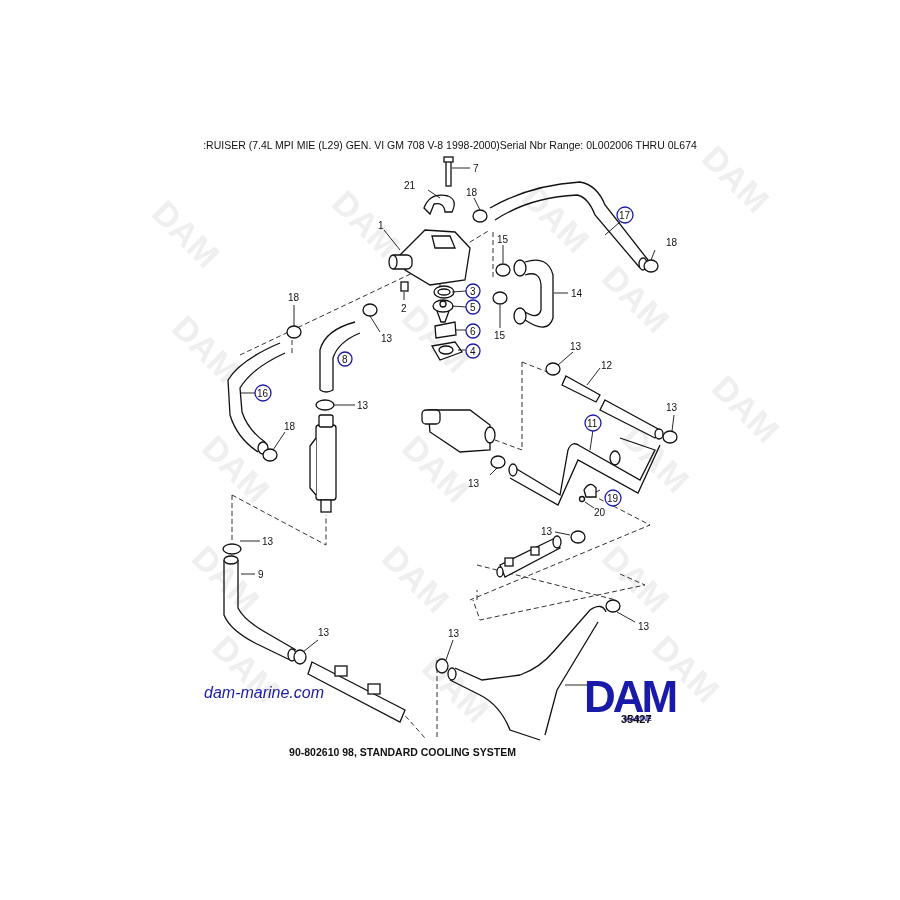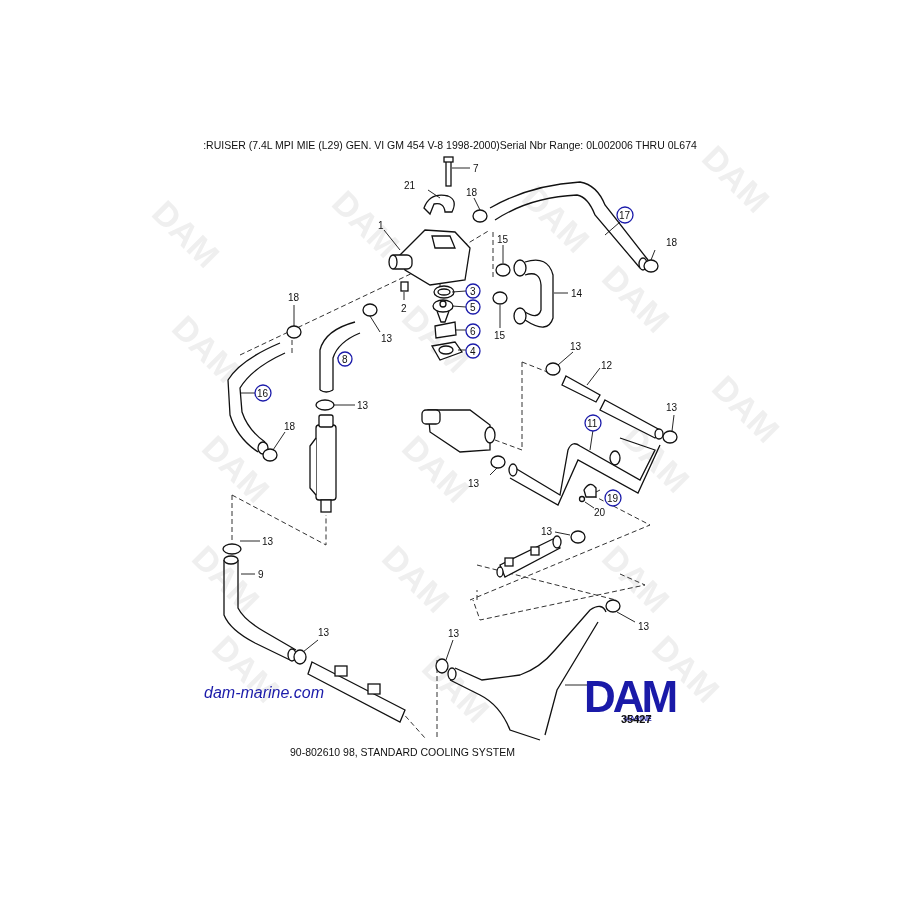--- a/index.html
+++ b/index.html
@@ -1,37 +1,37 @@
 <!DOCTYPE html>
 <html><head>
 <meta charset="utf-8">
 <style>
   html, body { margin:0; padding:0; background:#ffffff; }
   body { width:900px; height:900px; position:relative; overflow:hidden; font-family:"Liberation Sans", sans-serif; }
   .title { position:absolute; top:139px; left:0; width:900px; text-align:center; font-size:10.5px; color:#111; white-space:nowrap; }
   .title span { display:inline-block; }
-  .footer { position:absolute; top:746px; left:0; width:805px; text-align:center; font-size:10.5px; color:#111; }
+  .footer { position:absolute; top:746px; left:0; width:805px; text-align:center; font-size:10.5px; color:#111;font-weight:bold; }
   .site { position:absolute; top:684px; left:204px; font-size:16px; color:#1b1baa;font-style:italic; }
   .logo-text { font-family:"Liberation Sans", sans-serif; font-weight:bold; font-size:44px; fill:#1a1aa8; letter-spacing:-3px; }
   .marine { position:absolute; top:715px; left:624px; font-size:7px; color:#1a1aa8; font-weight:bold; }
   .docnum { position:absolute; top:713px; left:621px; font-size:11px; color:#111; font-weight:bold; }
   svg.diagram { position:absolute; top:0; left:0; }
   .wm { font-family:"Liberation Sans", sans-serif; font-weight:bold; font-size:34px; fill:#efefef; }
   .lbl { font-family:"Liberation Sans", sans-serif; font-size:10px; fill:#111; }
   .clbl { font-family:"Liberation Sans", sans-serif; font-size:10px; fill:#111; }
   .ring { fill:#fff; stroke:#1b1baa; stroke-width:1.3; }
   .part { fill:#fff; stroke:#111; stroke-width:1.3; }
   .hose { fill:none; stroke:#111; stroke-width:1.3; }
   .dash { fill:none; stroke:#333; stroke-width:1; stroke-dasharray:5 3; }
   .lead { fill:none; stroke:#111; stroke-width:0.9; }
 </style>
 </head>
 <body>
 
-<div class="title"><span>:RUISER (7.4L MPI MIE (L29) GEN. VI   GM 454 V-8 1998-2000)Serial Nbr Range: 0L002006 THRU 0L674</span></div>
+<div class="title"><span>:RUISER (7.4L MPI MIE (L29) GEN. VI   GM 708 V-8 1998-2000)Serial Nbr Range: 0L002006 THRU 0L674</span></div>
 
 <svg class="diagram" width="900" height="900" viewBox="0 0 900 900">
 
   <g>
     <text class="wm" transform="translate(150,215) rotate(45)">DAM</text>
     <text class="wm" transform="translate(330,205) rotate(45)">DAM</text>
     <text class="wm" transform="translate(520,200) rotate(45)">DAM</text>
     <text class="wm" transform="translate(700,160) rotate(45)">DAM</text>
     <text class="wm" transform="translate(170,330) rotate(45)">DAM</text>
     <text class="wm" transform="translate(400,320) rotate(45)">DAM</text>

